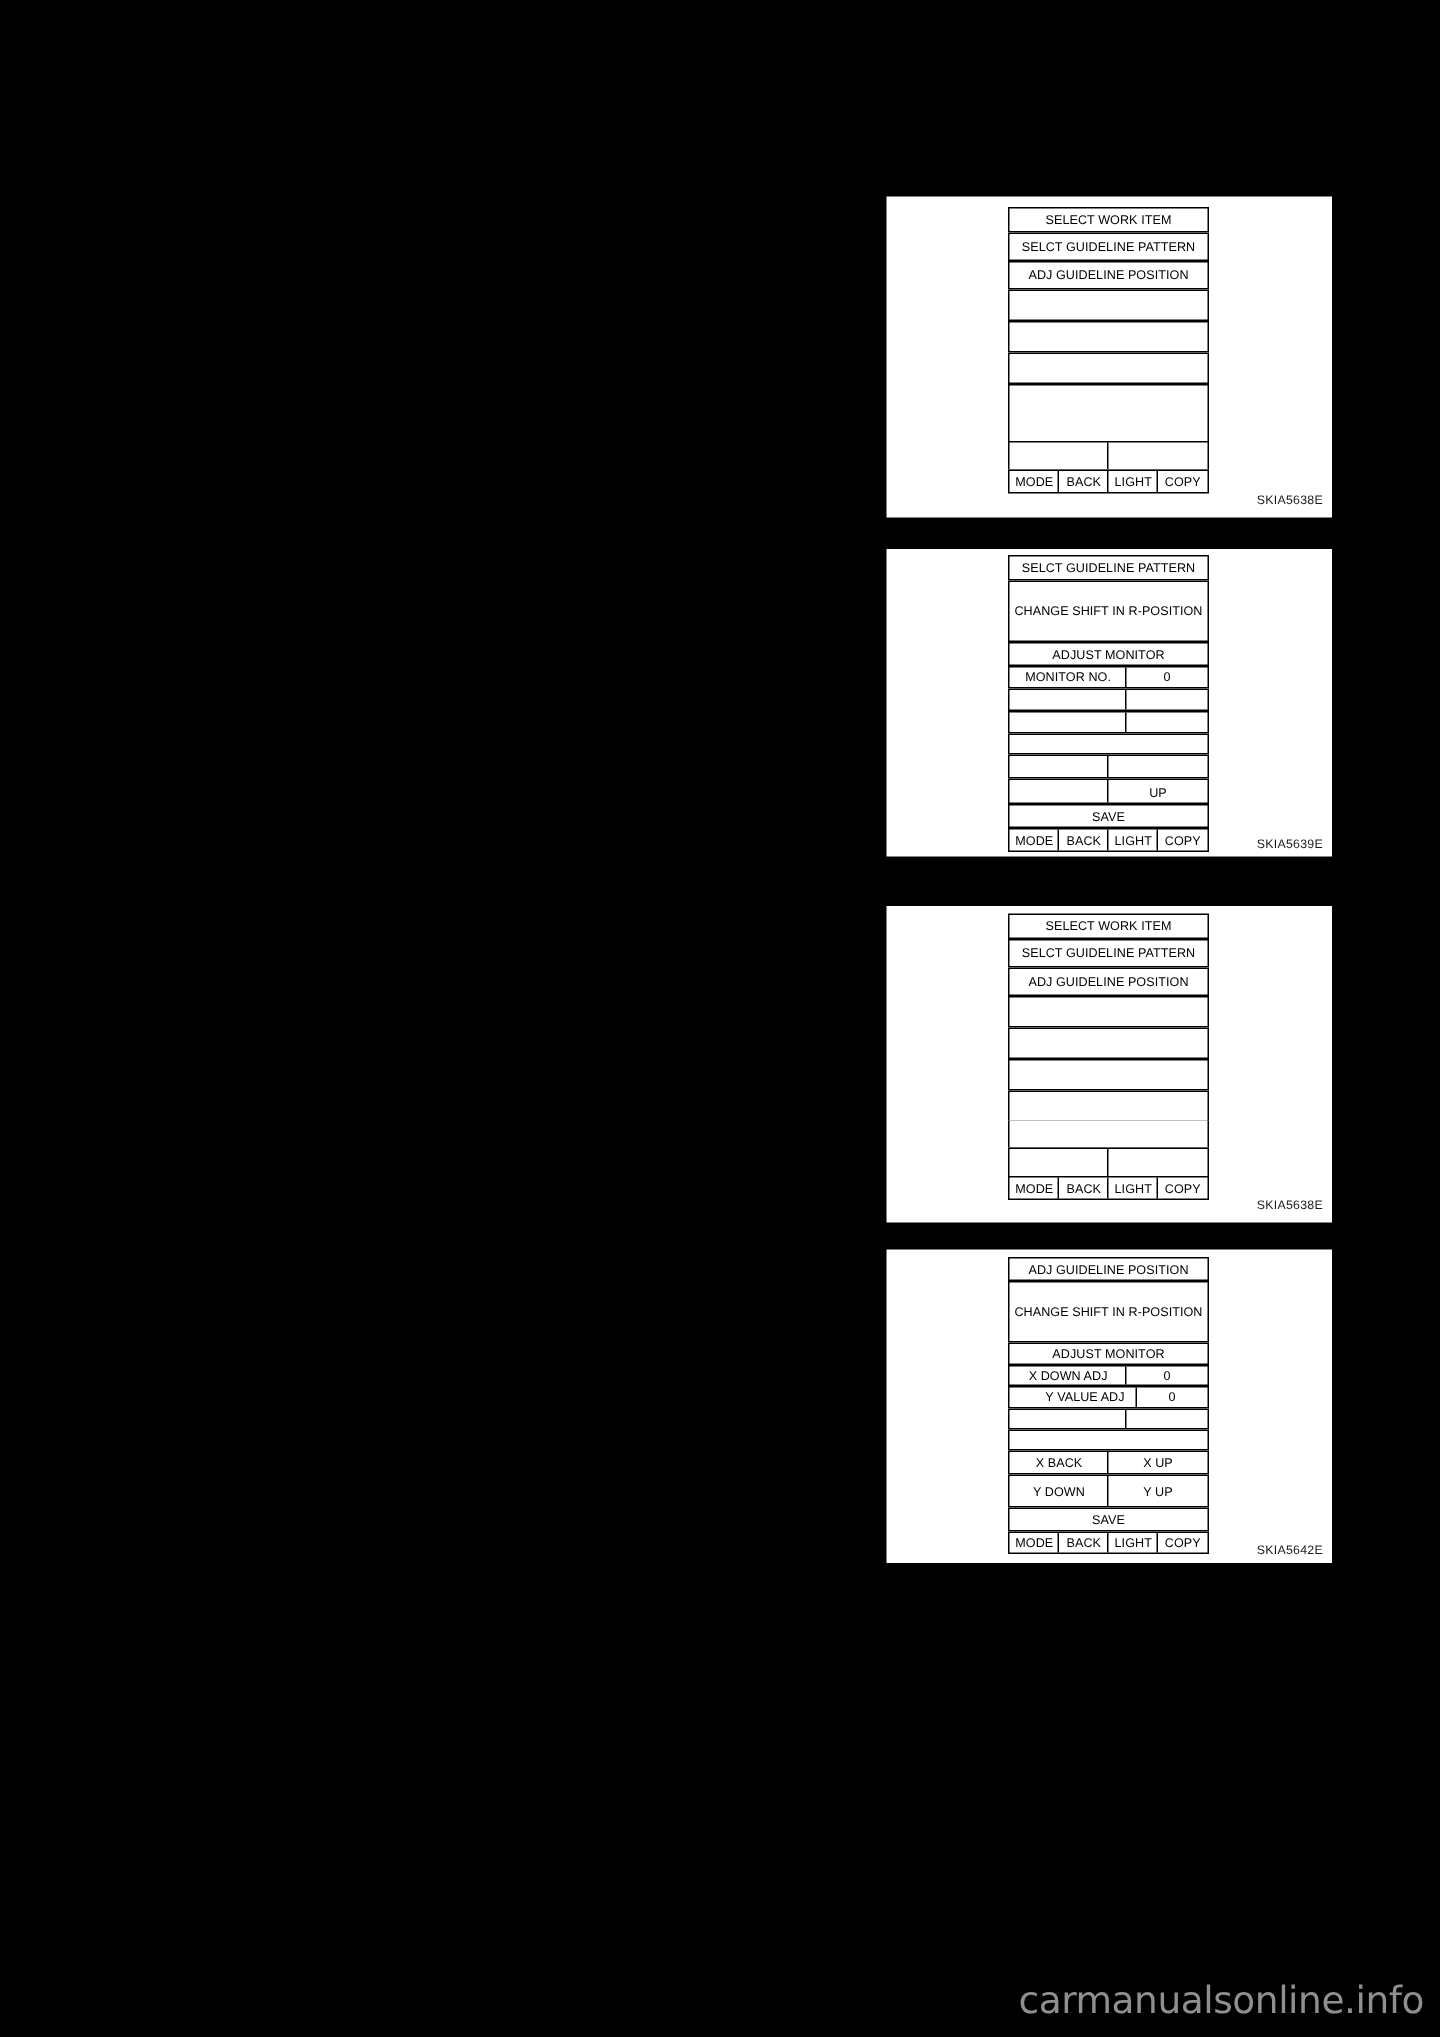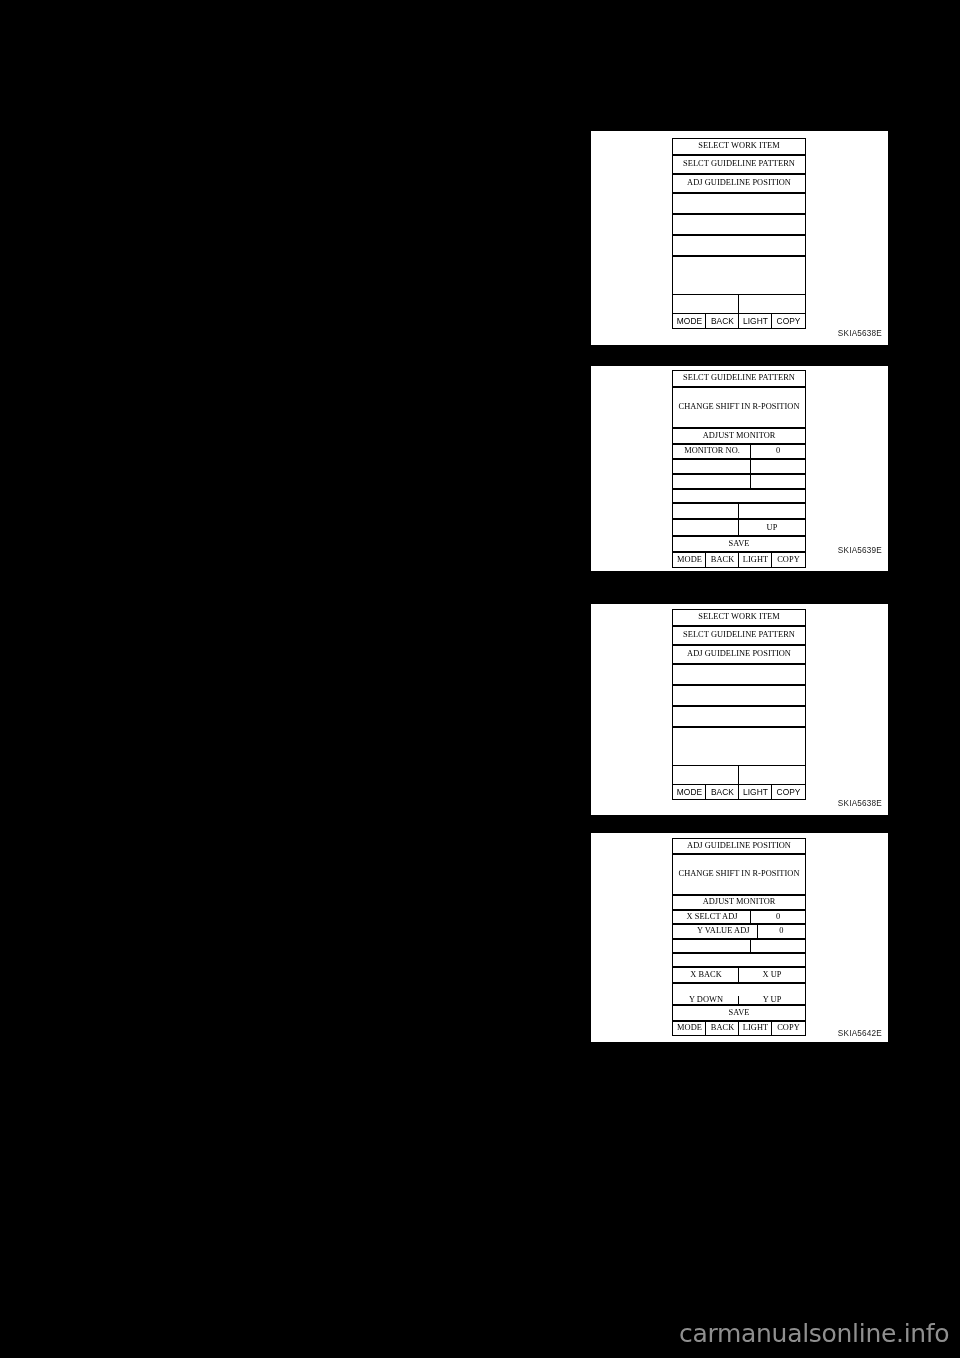--- a/index.html
+++ b/index.html
@@ -58,21 +58,20 @@
     border-left: 1px solid #000;
     margin-left: -1px;
     overflow: hidden;
   }
   .scell:first-child { border-left: none; margin-left: 0; }
 
   
   .srow.item {
     border: 1px solid #000;
     margin-top: 0px;
-    font-family: Liberation Serif, serif;
   }
 
   
   .scell.blank { }
 
   
   .fig-code {
     position: absolute;
     font-size: 8.2px;
     letter-spacing: 0.2px;
@@ -202,21 +201,21 @@
     </div>
 
     <div class="srow item" style="height:16px;">
       <div class="scell" style="flex:1;">MODE</div>
       <div class="scell" style="flex:1;">BACK</div>
       <div class="scell" style="flex:1;">LIGHT</div>
       <div class="scell" style="flex:1;">COPY</div>
     </div>
   </div>
 
-  <div class="fig-code" style="right:6px; bottom:16px;">SKIA5639E</div>
+  <div class="fig-code" style="right:6px; bottom:4px;">SKIA5639E</div>
 </div>
 
 <div class="figure" style="left:591px; top:604px; width:297px; height:211px;">
 
   <div class="fig-rule-top" style="top:-3px; height:2px;"></div>
   <div class="fig-rule-bottom" style="bottom:-6px; height:3px;"></div>
 
   <div class="screen" style="left:81px; top:5px; width:134px; height:199px;">
 
     <div class="srow item" style="height:17px;">
@@ -280,21 +279,21 @@
 
     <div class="srow item" style="height:42px;">
       <div class="scell" style="flex:1;">CHANGE SHIFT IN R-POSITION</div>
     </div>
 
     <div class="srow item" style="height:16px;">
       <div class="scell" style="flex:1;">ADJUST MONITOR</div>
     </div>
 
     <div class="srow item" style="height:15px;">
-      <div class="scell" style="flex:1.45;">X SELCT ADJ</div>
+      <div class="scell" style="flex:1.45;">X DOWN ADJ</div>
       <div class="scell" style="flex:1;">0</div>
     </div>
 
     <div class="srow item" style="height:15px;padding-left:16px;">
       <div class="scell" style="flex:1.45;">Y VALUE ADJ</div>
       <div class="scell" style="flex:1;">0</div>
     </div>
 
     <div class="srow item" style="height:15px;">
       <div class="scell blank" style="flex:1.45;"></div>
@@ -303,21 +302,21 @@
 
     <div class="srow item" style="height:14px;">
       <div class="scell blank" style="flex:1;"></div>
     </div>
 
     <div class="srow item" style="height:17px;">
       <div class="scell" style="flex:1;">X BACK</div>
       <div class="scell" style="flex:1;">X UP</div>
     </div>
 
-    <div class="srow item" style="height:23px;align-items:flex-end;">
+    <div class="srow item" style="height:23px;">
       <div class="scell" style="flex:1;">Y DOWN</div>
       <div class="scell" style="flex:1;">Y UP</div>
     </div>
 
     <div class="srow item" style="height:16px;">
       <div class="scell" style="flex:1;">SAVE</div>
     </div>
 
     <div class="srow item" style="height:16px;">
       <div class="scell" style="flex:1;">MODE</div>

